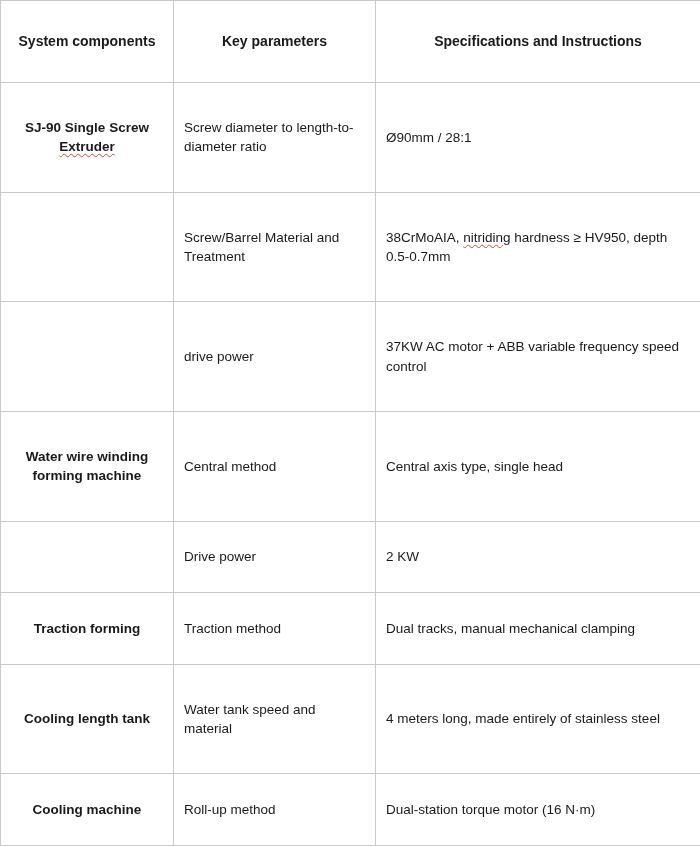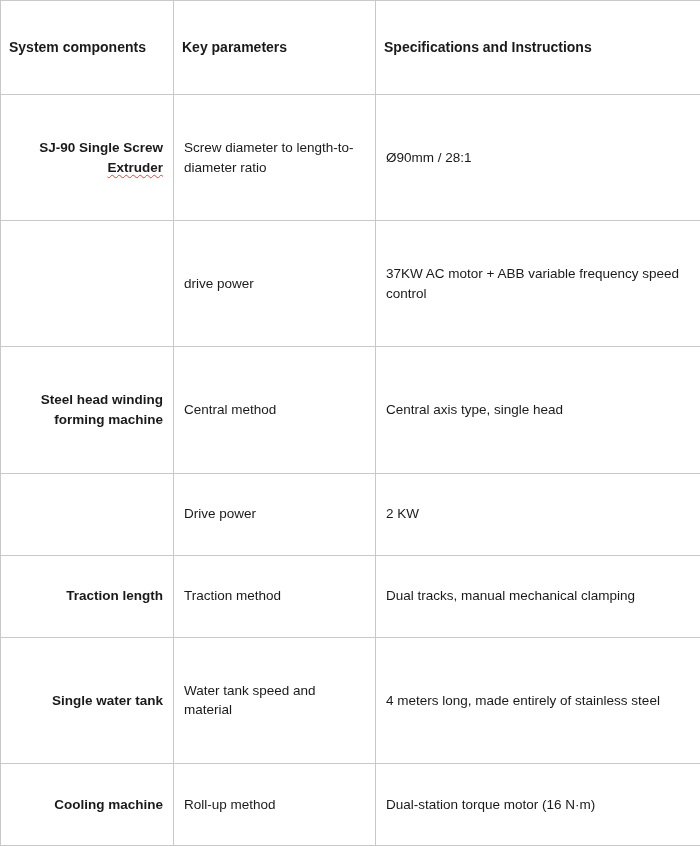--- a/index.html
+++ b/index.html
@@ -26,29 +26,29 @@
 
   table.spec-table td {
     border: 1px solid #c9c9c9;
     vertical-align: middle;
     padding: 8px 10px;
     font-size: 13.5px;
     line-height: 1.45;
     word-wrap: break-word;
   }
   table.spec-table tr.header-row td {
-    text-align: left;
+    text-align: center;
     font-weight: bold;
     font-size: 14px;
     line-height: 1.5;
     padding: 10px 8px;
   }
   td.comp {
     font-weight: bold;
-    text-align: right;
+    text-align: center;
     font-size: 13.5px;
   }
   td.comp.empty {
     font-weight: normal;
   }
   
   .squiggle {
     text-decoration: underline;
     text-decoration-style: wavy;
     text-decoration-color: #d94a3d;
@@ -71,48 +71,53 @@
       <td>Key parameters</td>
       <td>Specifications and Instructions</td>
     </tr>
 
     <tr>
       <td class="comp"><span>SJ-90 Single Screw <span class="squiggle">Extruder</span></span></td>
       <td>Screw diameter to length-to-diameter ratio</td>
       <td>Ø90mm / 28:1</td>
     </tr>
 
+    <tr>
+      <td class="comp empty"></td>
+      <td>Screw/Barrel Material and Treatment</td>
+      <td><span>38CrMoAIA, <span class="squiggle">nitriding</span> hardness ≥ HV950, depth 0.5-0.7mm</span></td>
+    </tr>
 
     <tr>
       <td class="comp empty"></td>
       <td>drive power</td>
       <td>37KW AC motor + ABB variable frequency speed control</td>
     </tr>
 
     <tr>
-      <td class="comp">Steel head winding forming machine</td>
+      <td class="comp">Water wire winding forming machine</td>
       <td>Central method</td>
       <td>Central axis type, single head</td>
     </tr>
 
     <tr>
       <td class="comp empty"></td>
       <td>Drive power</td>
       <td>2 KW</td>
     </tr>
 
     <tr>
-      <td class="comp">Traction length</td>
+      <td class="comp">Traction forming</td>
       <td>Traction method</td>
       <td>Dual tracks, manual mechanical clamping</td>
     </tr>
 
 
     <tr>
-      <td class="comp">Single water tank</td>
+      <td class="comp">Cooling length tank</td>
       <td>Water tank speed and material</td>
       <td>4 meters long, made entirely of stainless steel</td>
     </tr>
 
     <tr>
       <td class="comp">Cooling machine</td>
       <td>Roll-up method</td>
       <td>Dual-station torque motor (16 N·m)</td>
     </tr>
 

